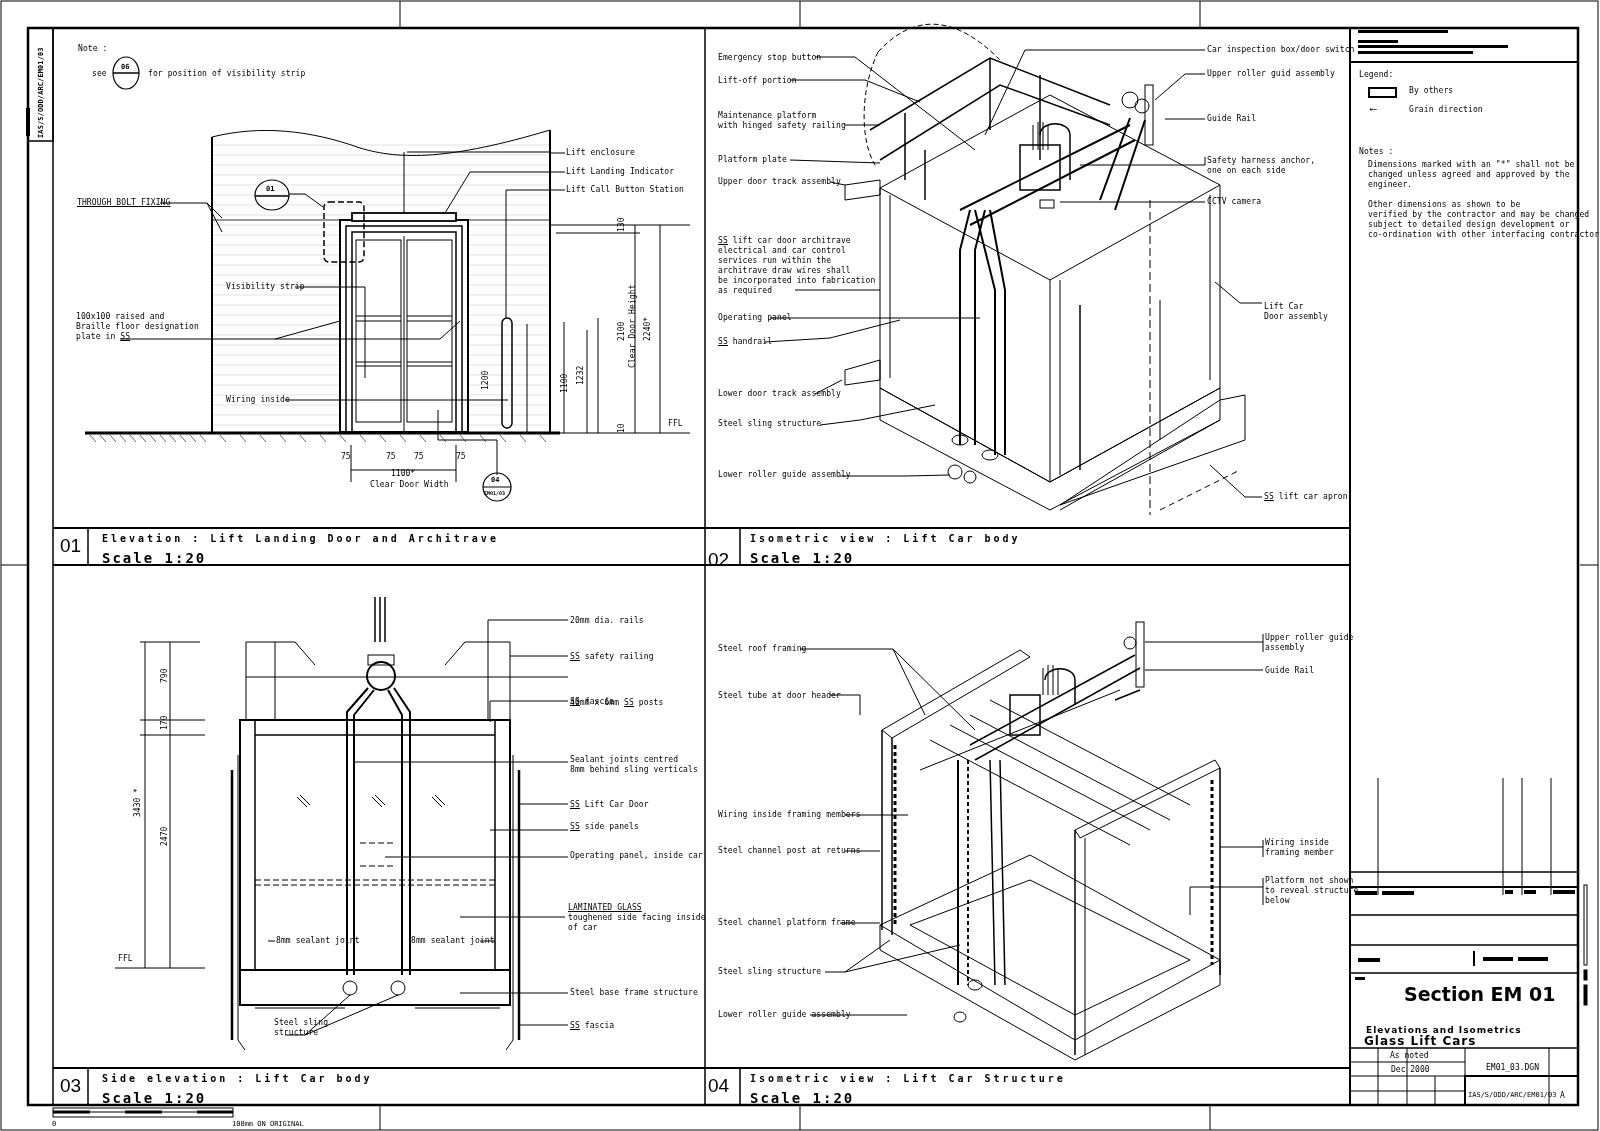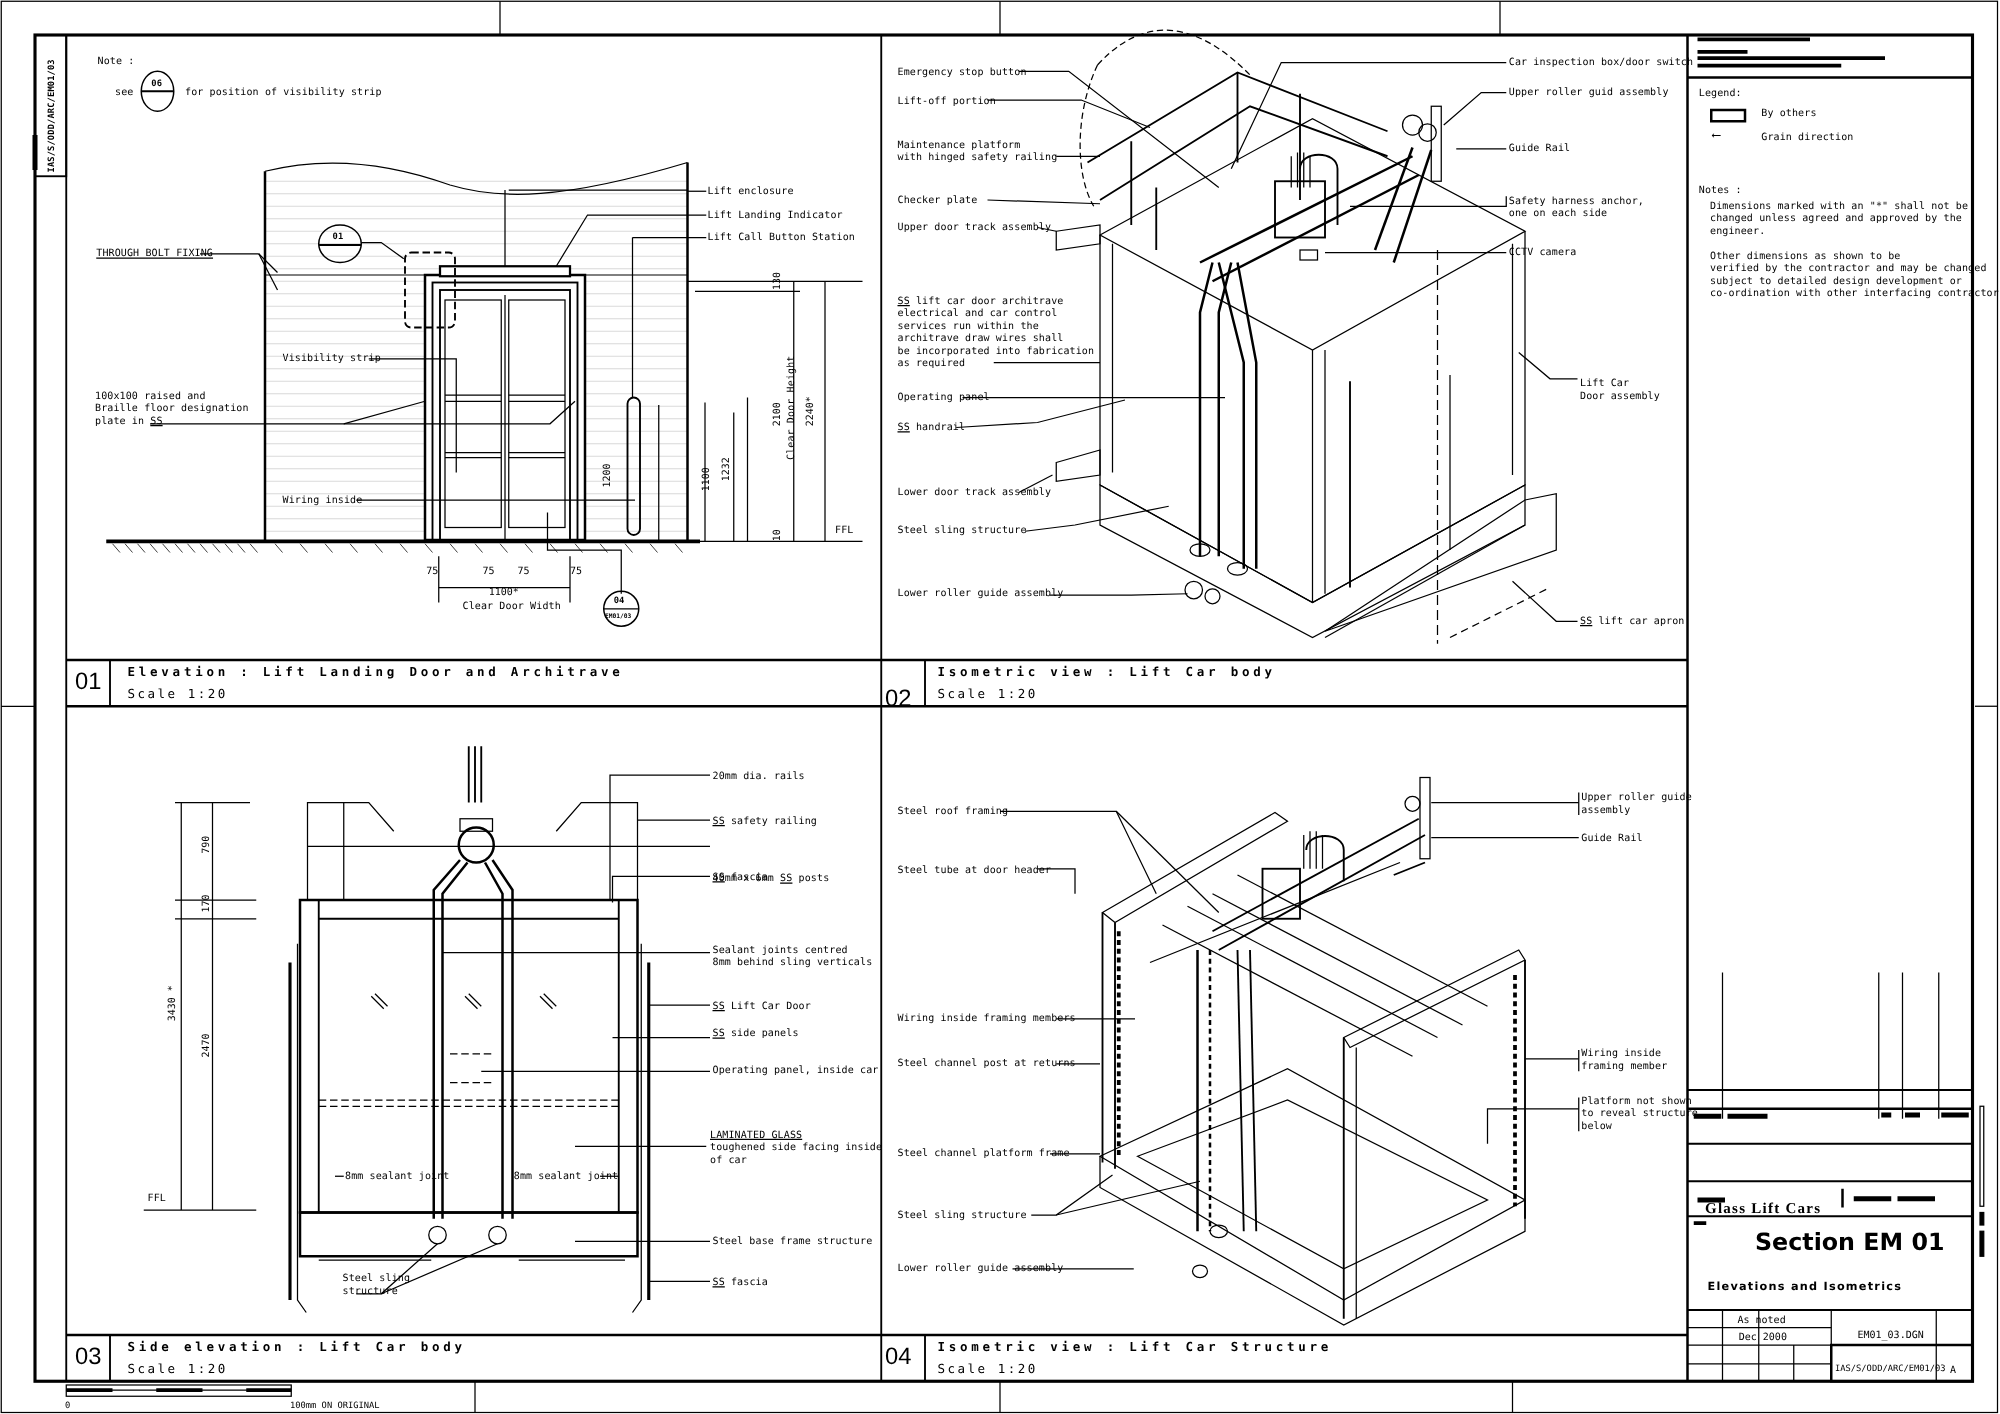--- a/index.html
+++ b/index.html
@@ -1,21 +1,21 @@
 <!DOCTYPE html>
 <html><head>
 <meta charset="utf-8">
 <style>
   html,body{margin:0;padding:0;background:#fff;}
   body{width:1600px;height:1131px;position:relative;overflow:hidden;font-family:"DejaVu Sans Mono","Liberation Mono",monospace;color:#000;}
   svg{position:absolute;left:0;top:0;}
   .lbl{position:absolute;font-size:8px;line-height:10px;white-space:pre;color:#000;letter-spacing:0.1px;}
   .lbl u{text-decoration:underline;}
   .ttl{position:absolute;font-family:"DejaVu Sans Mono",monospace;font-weight:bold;font-size:10px;letter-spacing:3px;white-space:nowrap;}
-  .scl{position:absolute;font-family:"DejaVu Sans Mono",monospace;font-weight:normal;font-size:10px;letter-spacing:2px;white-space:nowrap;}
+  .scl{position:absolute;font-family:"DejaVu Sans Mono",monospace;font-weight:bold;font-size:14px;letter-spacing:2px;white-space:nowrap;}
   .num{position:absolute;font-family:"Liberation Sans",sans-serif;font-size:19px;white-space:nowrap;}
   .dim{position:absolute;font-size:8px;white-space:nowrap;}
   .vert{transform:rotate(-90deg);transform-origin:left top;}
   .tb{position:absolute;font-size:8px;white-space:nowrap;}
   .big1{position:absolute;font-family:"DejaVu Sans",sans-serif;font-weight:bold;font-size:19px;white-space:nowrap;margin-left:40px;}
   .big2{position:absolute;font-family:"DejaVu Sans",sans-serif;font-weight:bold;font-size:12px;letter-spacing:1px;white-space:nowrap;}
   .big3{position:absolute;font-family:"DejaVu Sans",sans-serif;font-weight:bold;font-size:9px;letter-spacing:1px;white-space:nowrap;}
 </style>
 </head>
 <body>
@@ -476,21 +476,21 @@
   <div class="num" style="left:60px;top:535px;">01</div>
   <div class="ttl" style="left:102px;top:533px;">Elevation : Lift Landing Door and Architrave</div>
   <div class="scl" style="left:102px;top:550px;">Scale 1:20</div>
 </div>
 
 <div>
   <div class="lbl" style="left:718px;top:53px;">Emergency stop button</div>
   <div class="lbl" style="left:718px;top:76px;">Lift-off portion</div>
   <div class="lbl" style="left:718px;top:111px;">Maintenance platform
 with hinged safety railing</div>
-  <div class="lbl" style="left:718px;top:155px;">Checker plate</div>
+  <div class="lbl" style="left:718px;top:155px;">Platform plate</div>
   <div class="lbl" style="left:718px;top:177px;">Upper door track assembly</div>
   <div class="lbl" style="left:718px;top:236px;"><u>SS</u><span> lift car door architrave
 electrical and car control
 services run within the
 architrave draw wires shall
 be incorporated into fabrication
 as required</span></div>
   <div class="lbl" style="left:718px;top:313px;">Operating panel</div>
   <div class="lbl" style="left:718px;top:337px;"><u>SS</u><span> handrail</span></div>
   <div class="lbl" style="left:718px;top:389px;">Lower door track assembly</div>
@@ -574,21 +574,21 @@
 changed unless agreed and approved by the
 engineer.</div>
   <div class="lbl" style="left:1368px;top:200px;">Other dimensions as shown to be
 verified by the contractor and may be changed
 subject to detailed design development or
 co-ordination with other interfacing contractor.</div>
 </div>
 
 <div>
   <div class="big1" style="left:1364px;top:983px;">Section EM 01</div>
-  <div class="big2" style="left:1364px;top:959px;font-family:Liberation Serif, serif;">Glass Lift Cars</div>
+  <div class="big2" style="left:1364px;top:1034px;">Glass Lift Cars</div>
   <div class="big3" style="left:1366px;top:1025px;">Elevations and Isometrics</div>
   <div class="tb" style="left:1390px;top:1051px;">As noted</div>
   <div class="tb" style="left:1391px;top:1065px;">Dec 2000</div>
   <div class="tb" style="left:1486px;top:1051px;margin-top:12px;">EM01_03.DGN</div>
   <div class="tb" style="left:1468px;top:1091px;font-size:7px;">IAS/S/ODD/ARC/EM01/03</div>
   <div class="tb" style="left:1560px;top:1091px;">A</div>
 </div>
 
 <div class="tb" style="left:52px;top:1120px;font-size:7px;">0</div>
 <div class="tb" style="left:232px;top:1120px;font-size:7px;">100mm ON ORIGINAL</div>

